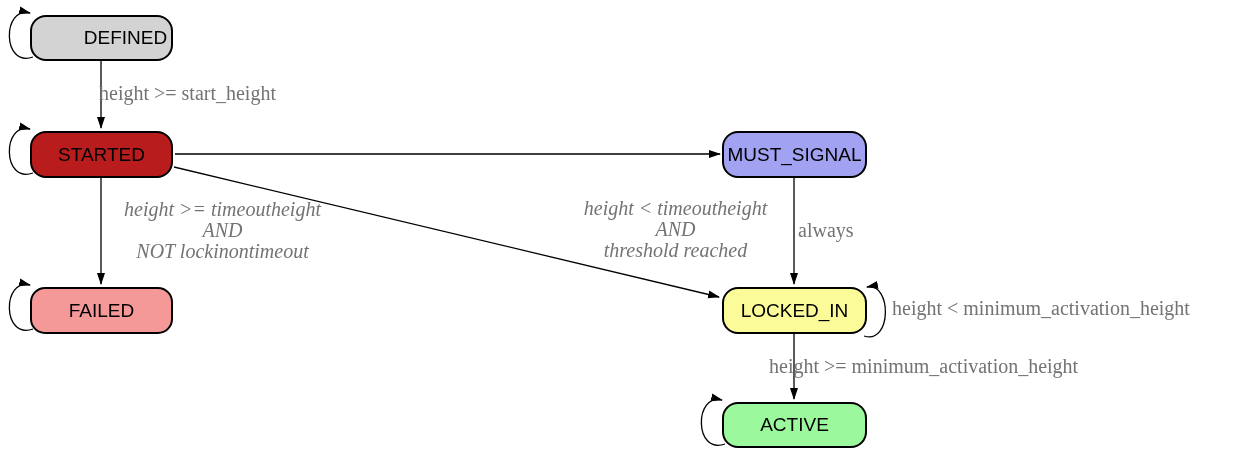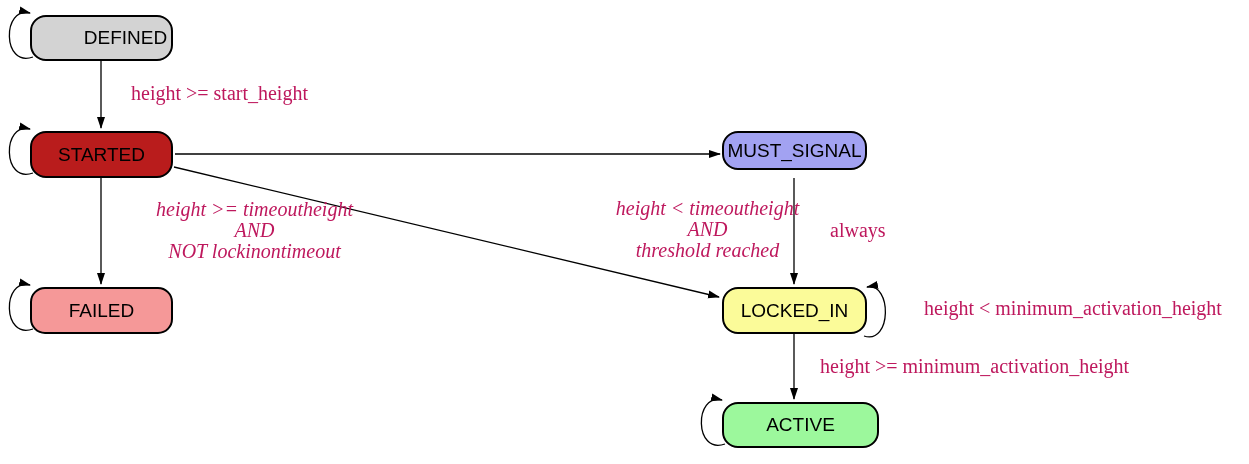--- a/index.html
+++ b/index.html
@@ -28,24 +28,23 @@
   .node-label {
     font-family: "Liberation Sans", sans-serif;
     font-size: 19px;
     color: #000000;
     white-space: nowrap;
   }
   .edge-label {
     position: absolute;
     font-family: "Liberation Serif", serif;
     font-size: 20px;
-    color: #be185d;
+    color: #737373;
     white-space: nowrap;
     line-height: 21px;
-    margin-left: 32px;
   }
   .edge-label.center { text-align: center; font-style: italic; }
   path.edge, path.loop {
     fill: none;
     stroke: #000000;
     stroke-width: 1.3px;
   }
 </style>
 </head>
 <body>
@@ -74,33 +73,33 @@
   </svg>
 
   <div class="node" style="left: 30px; top: 15px; width: 143px; height: 46px; background-color: rgb(211, 211, 211); padding-left: 48px;">
     <span class="node-label">DEFINED</span>
   </div>
 
   <div class="node" style="left: 30px; top: 131px; width: 143px; height: 47px; background-color: #b91c1c;">
     <span class="node-label">STARTED</span>
   </div>
 
-  <div class="node" style="left: 722px; top: 131px; width: 145px; height: 39px; background-color: rgb(162, 162, 242);">
+  <div class="node" style="left: 722px; top: 131px; width: 145px; height: 47px; background-color: rgb(162, 162, 242);">
     <span class="node-label">MUST_SIGNAL</span>
   </div>
 
   <div class="node" style="left: 30px; top: 287px; width: 143px; height: 47px; background-color: rgb(245, 152, 152); border-radius: 15px;">
     <span class="node-label">FAILED</span>
   </div>
 
   <div class="node" style="left: 722px; top: 287px; width: 145px; height: 47px; background-color: rgb(251, 251, 153);">
     <span class="node-label">LOCKED_IN</span>
   </div>
 
-  <div class="node" style="left: 722px; top: 402px; width: 157px; height: 46px; background-color: rgb(156, 248, 156);">
+  <div class="node" style="left: 722px; top: 402px; width: 145px; height: 46px; background-color: rgb(156, 248, 156);">
     <span class="node-label">ACTIVE</span>
   </div>
 
   <div class="edge-label" style="left:99px;top:83px">height &gt;= start_height</div>
 
 
   <div class="edge-label center" style="left:100px;top:199px;width:245px">
     <div>height &gt;= timeoutheight</div>
     <div>AND</div>
     <div>NOT lockinontimeout</div>
@@ -109,15 +108,15 @@
   <div class="edge-label center" style="left:553px;top:198px;width:245px">
     <div>height &lt; timeoutheight</div>
     <div>AND</div>
     <div>threshold reached</div>
   </div>
 
   <div class="edge-label" style="left:798px;top:220px">always</div>
 
   <div class="edge-label" style="left:892px;top:298px">height &lt; minimum_activation_height</div>
 
-  <div class="edge-label" style="left:788px;top:356px">height &gt;= minimum_activation_height</div>
+  <div class="edge-label" style="left:769px;top:356px">height &gt;= minimum_activation_height</div>
 
 </div>
 
 </body></html>

